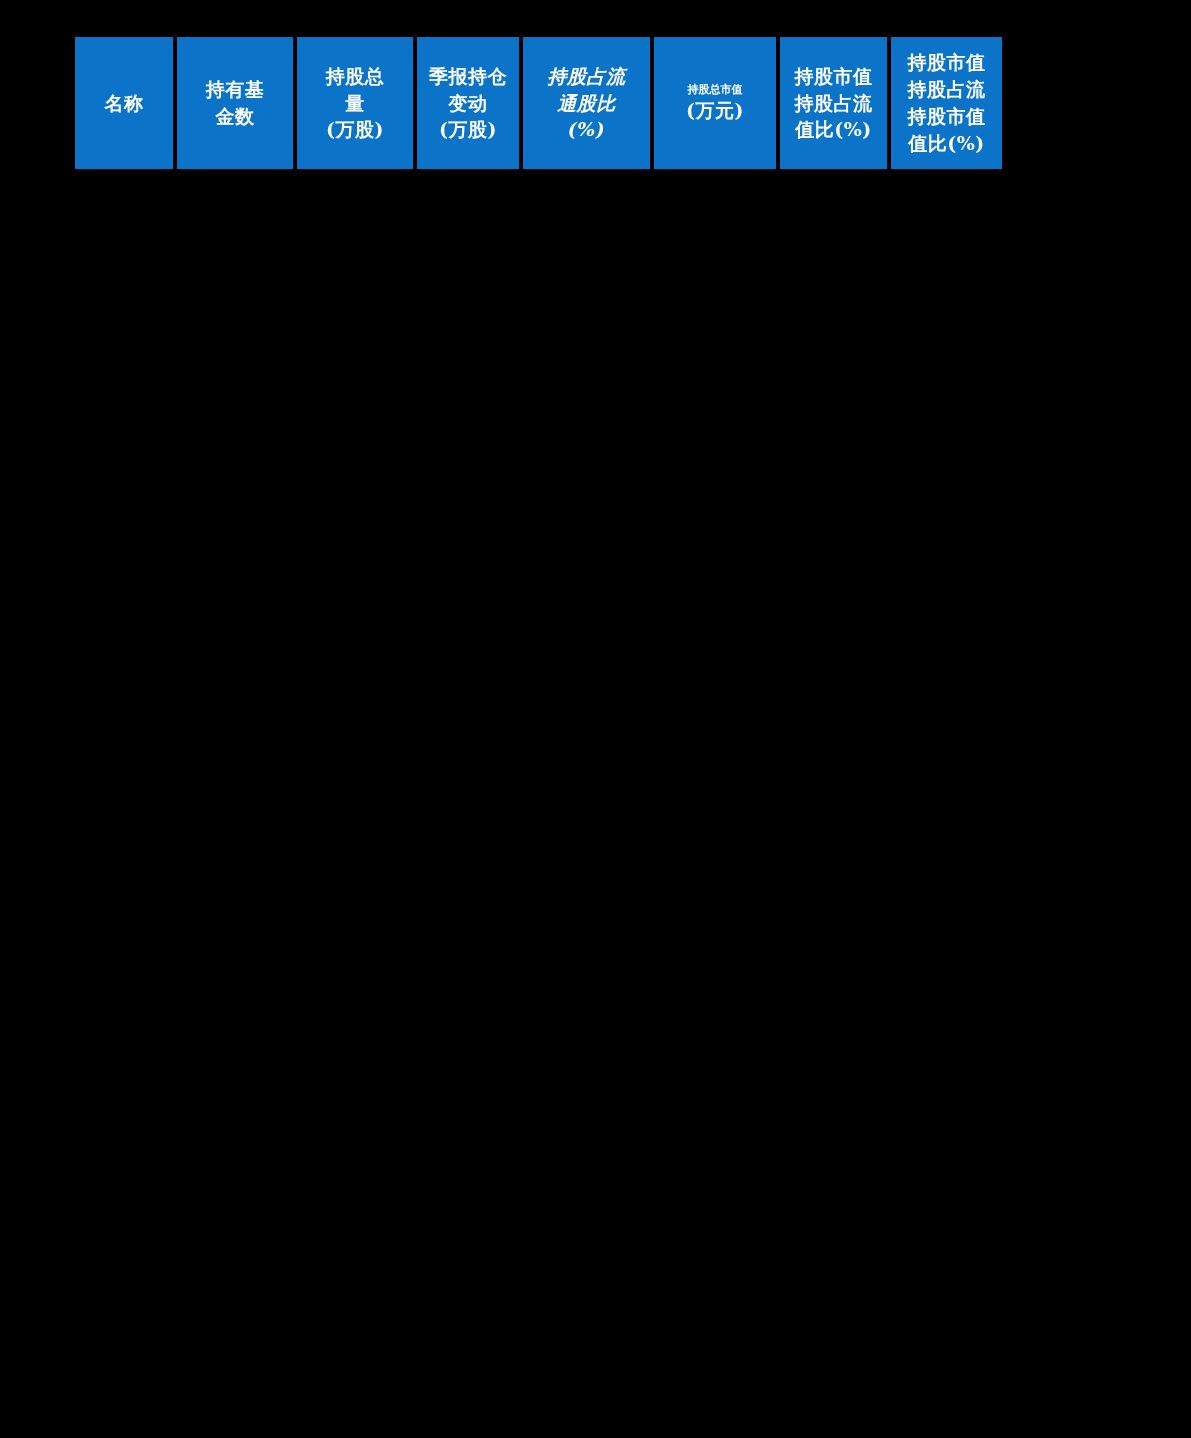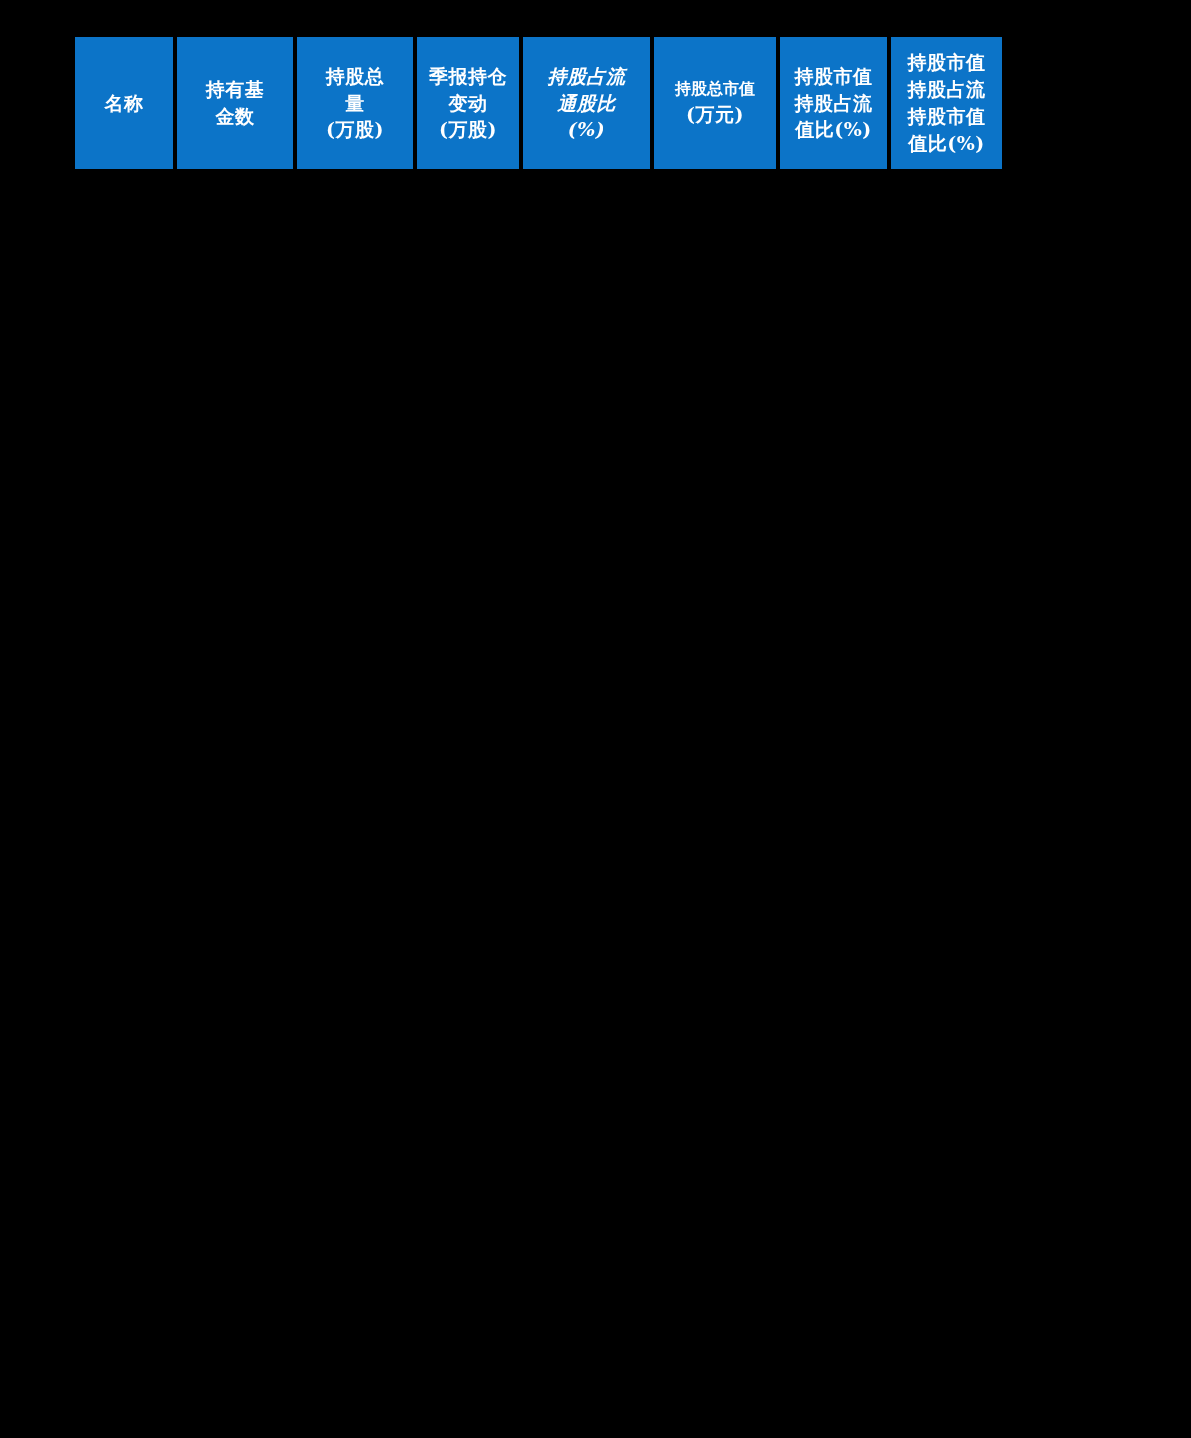--- a/index.html
+++ b/index.html
@@ -55,21 +55,21 @@
   .col-4 { width: 116px;  }
   .col-5 { width: 102px; }
   .col-6 { width: 127px; font-style: italic; }
   .col-7 { width: 122px; }
   .col-8 { width: 107px; }
   .col-9 { width: 111px; }
 
   .th-line { display: block; }
 
   
-  .th-line.small { font-size: 16px; letter-spacing: 0px; }
+  .th-line.small { font-size: 11px; letter-spacing: 0px; }
 </style>
 </head>
 <body>
 
 <div id="holdings-table">
 
 
   <div class="th-cell col-2">
     <span class="th-line">名称</span>
   </div>

